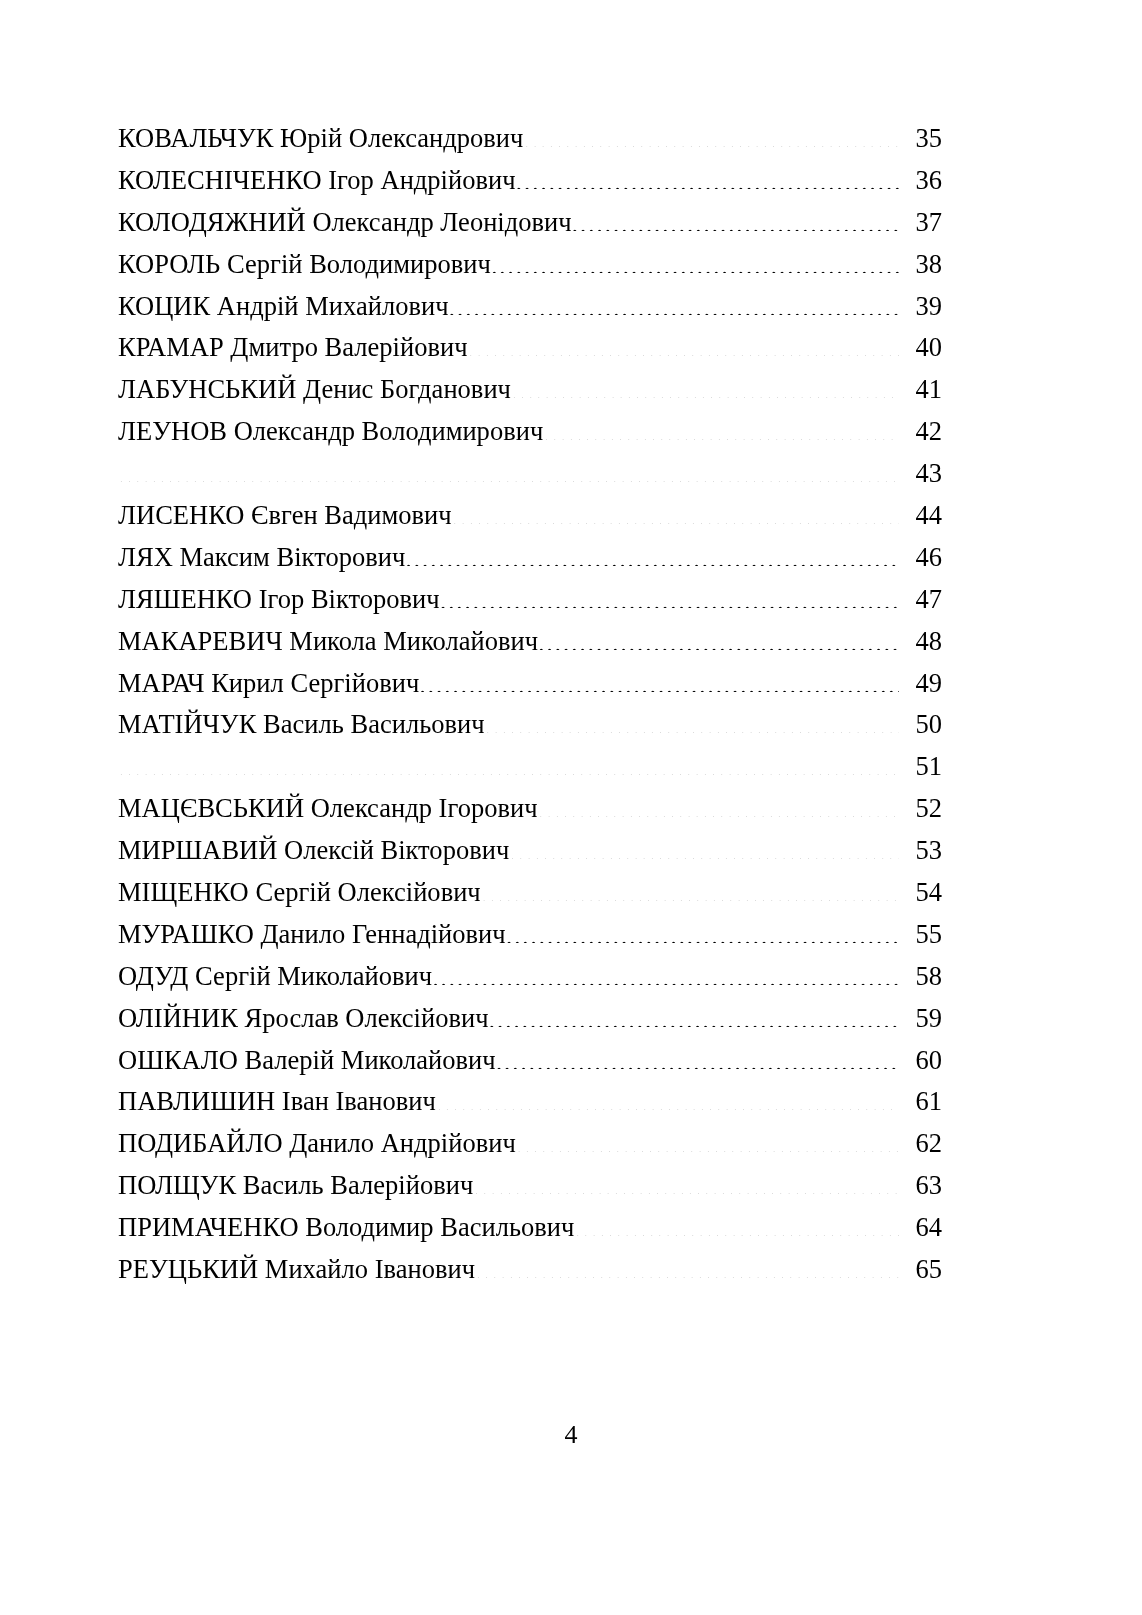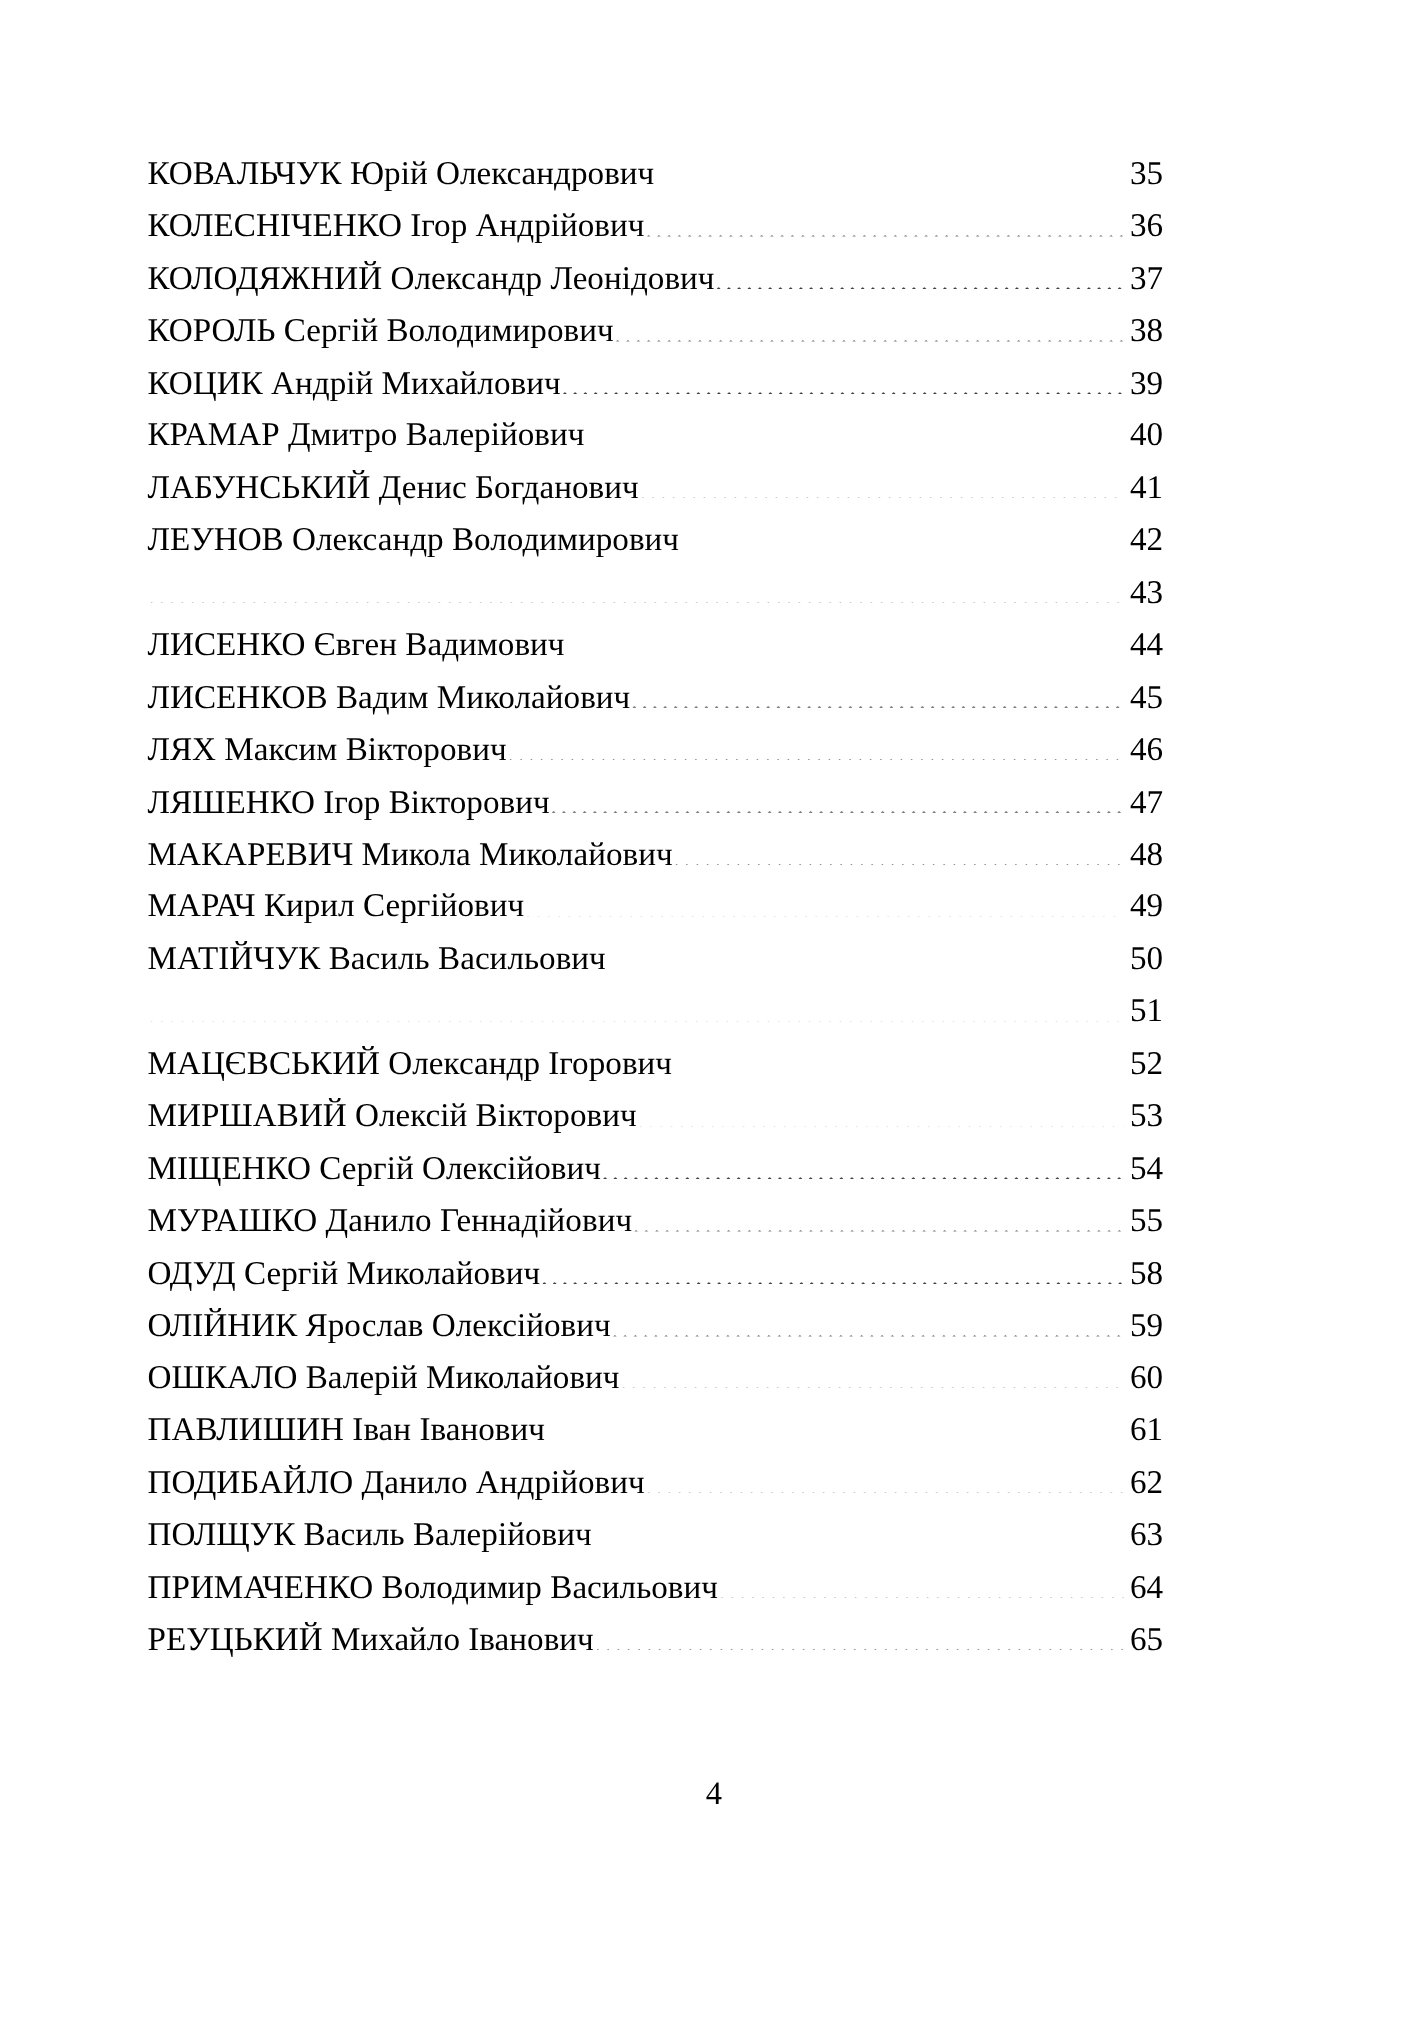--- a/index.html
+++ b/index.html
@@ -49,20 +49,21 @@
     content: "..................................................................................................................................";
     position: absolute;
     left: 0;
     top: 0;
     font-size: 26.5px;
     letter-spacing: 1.6px;
     white-space: nowrap;
   }
   .entry-page {
     flex: 0 0 auto;
+    text-align: right;
     min-width: 38px;
     padding-left: 4px;
     font-size: 26.5px;
   }
   .page-number {
     position: absolute;
     left: 0;
     right: 0;
     top: 1420px;
     text-align: center;
@@ -119,25 +120,20 @@
       <div class="toc-entry">
         <span class="entry-leader"></span>
         <span class="entry-page">43</span>
       </div>
       <div class="toc-entry">
         <span class="entry-name">ЛИСЕНКО Євген Вадимович</span>
         <span class="entry-leader"></span>
         <span class="entry-page">44</span>
       </div>
       <div class="toc-entry">
-        <span class="entry-name">ЛИСЕНКОВ Вадим Миколайович</span>
-        <span class="entry-leader"></span>
-        <span class="entry-page">45</span>
-      </div>
-      <div class="toc-entry">
         <span class="entry-name">ЛЯХ Максим Вікторович</span>
         <span class="entry-leader"></span>
         <span class="entry-page">46</span>
       </div>
       <div class="toc-entry">
         <span class="entry-name">ЛЯШЕНКО Ігор Вікторович</span>
         <span class="entry-leader"></span>
         <span class="entry-page">47</span>
       </div>
       <div class="toc-entry">

